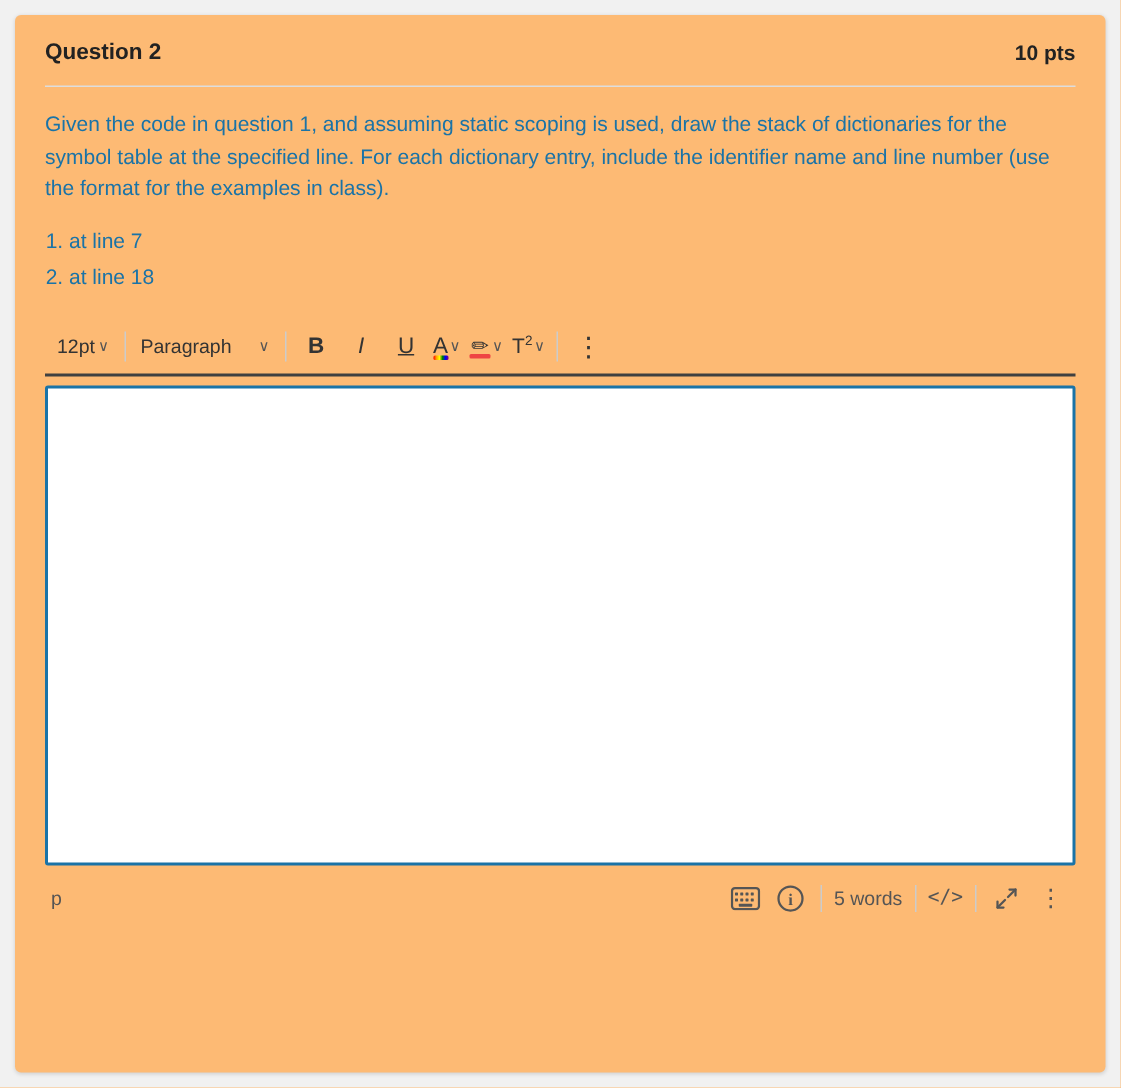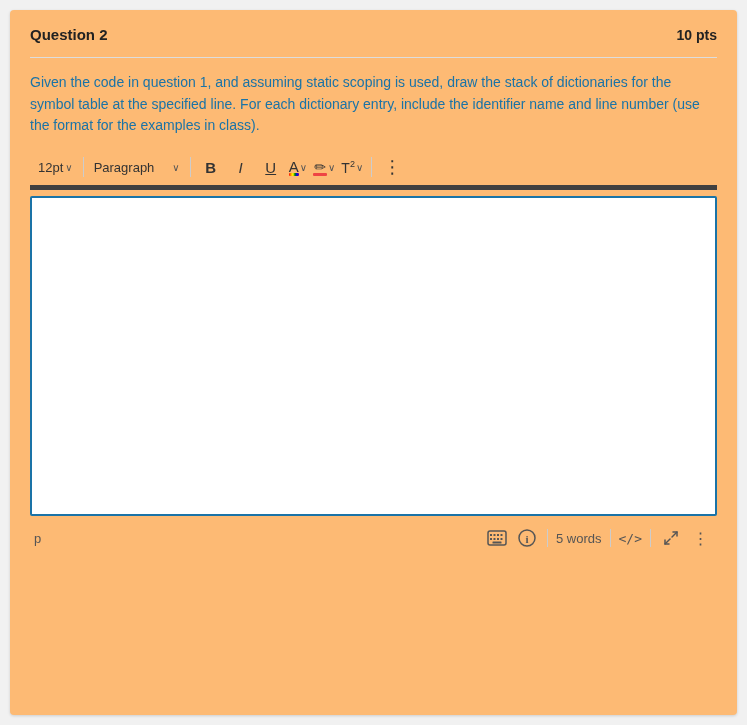--- a/index.html
+++ b/index.html
@@ -70,21 +70,21 @@
       cursor: pointer;
       padding: 2px 4px;
       border-radius: 2px;
     }
     .toolbar {
       display: flex;
       align-items: center;
       gap: 2px;
       margin-bottom: 6px;
       padding: 4px 4px;
-      border-bottom: 5px solid #404040;
+      border-bottom: 2px solid #404040;
       text-align: center;
     }
     .toolbar-group {
       display: flex;
       align-items: center;
       gap: 2px;
     }
     .toolbar-divider {
       width: 1px;
       height: 20px;
@@ -233,20 +233,24 @@
   <div class="question-header">
     <span class="question-title">Question 2</span>
     <span class="question-pts">10 pts</span>
   </div>
   <hr class="divider">
 
   <div class="question-body">
     <span>Given the code in question 1, and assuming static scoping is used, draw the stack of dictionaries for the symbol table at the specified line. For each dictionary entry, include the identifier name and line number (use the format for the examples in class).</span>
   </div>
 
+  <ol class="question-list">
+    <li>at line 7</li>
+    <li>at line 18</li>
+  </ol>
 
 
   <div class="toolbar">
     <div class="toolbar-group">
       <div class="font-size-select">
         <span>12pt</span>
         <span class="chevron-down">∨</span>
       </div>
     </div>
     <div class="toolbar-divider"></div>

